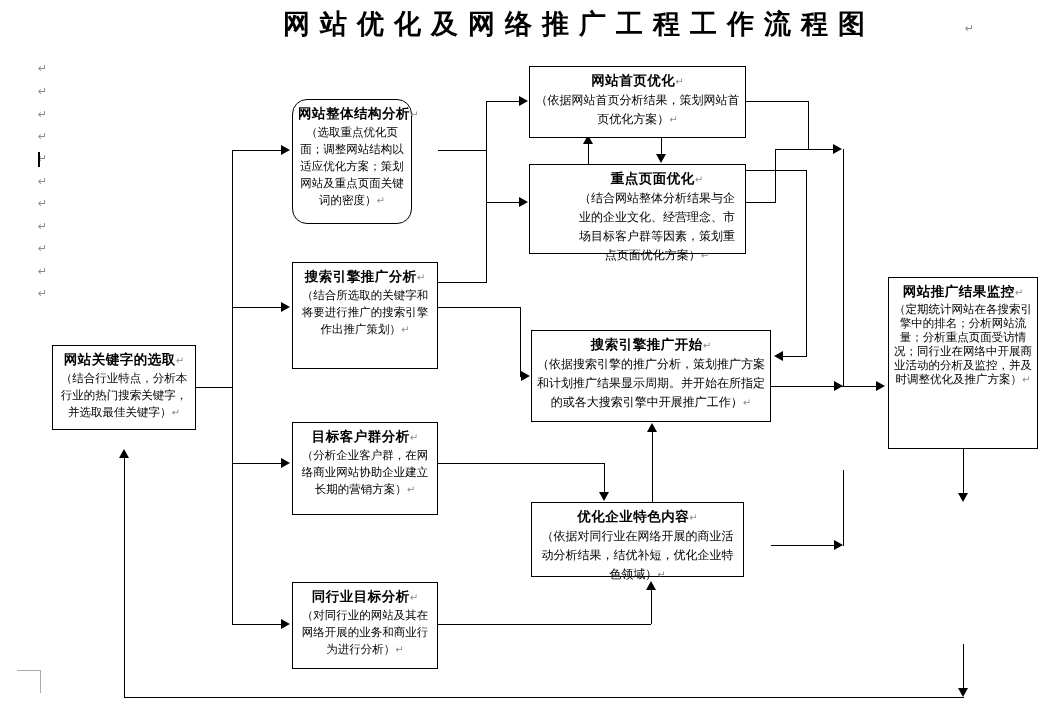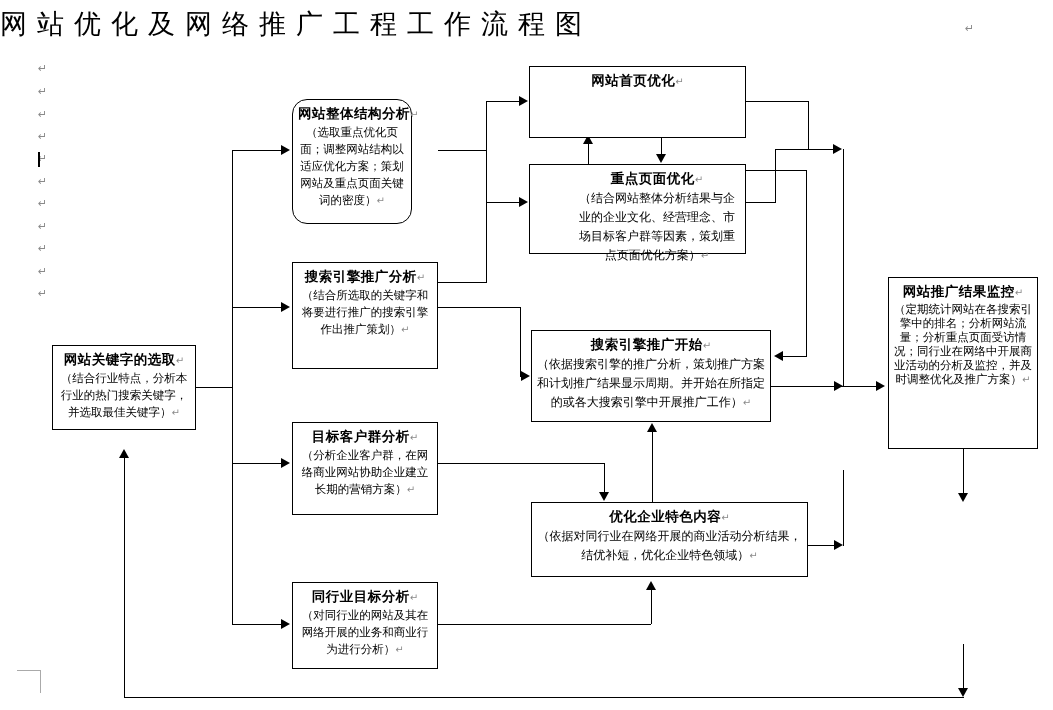--- a/index.html
+++ b/index.html
@@ -18,24 +18,24 @@
     background: #ffffff;
     overflow: hidden;
   }
 
   
   #doc-title {
     position: absolute;
     left: 0;
     top: 6px;
     width: 875px;
-    text-align: left;
+    text-align: right;
     font-family: "DejaVu Serif", "Liberation Serif", serif;
     font-size: 27px;
-    font-weight: normal;
+    font-weight: bold;
     letter-spacing: 10px;
     color: #000000;
     white-space: nowrap;
   }
   #title-pilcrow {
     position: absolute;
     left: 965px;
     top: 22px;
     font-size: 11px;
     color: #8a8a8a;
@@ -119,21 +119,21 @@
 
   
   #n-keyword      { left: 52px;  top: 345px; width: 144px; height: 85px; }
   #n-structure    { left: 292px; top: 99px;  width: 120px; height: 125px; border-radius: 15px; }
   #n-homepage     { left: 529px; top: 66px;  width: 217px; height: 72px; }
   #n-keypage      { left: 529px; top: 164px; width: 217px; height: 90px; padding-left: 44px; }
   #n-seoanalysis  { left: 292px; top: 262px; width: 146px; height: 107px; }
   #n-seostart     { left: 531px; top: 330px; width: 240px; height: 92px; }
   #n-customer     { left: 292px; top: 422px; width: 146px; height: 93px; }
   #n-industry     { left: 292px; top: 582px; width: 146px; height: 87px; }
-  #n-content      { left: 531px; top: 502px; width: 277px; height: 75px; }
+  #n-content      { left: 531px; top: 502px; width: 213px; height: 75px; }
   #n-monitor      { left: 888px; top: 277px; width: 150px; height: 172px; }
   #n-followup     { left: 888px; top: 503px; width: 150px; height: 141px; }
 
   #n-keyword .body,
   #n-structure .body,
   #n-seoanalysis .body,
   #n-customer .body,
   #n-industry .body,
   #n-monitor .body,
   #n-followup .body { font-size: 11.5px; line-height: 17px; }
@@ -275,20 +275,21 @@
     <div class="body"><span>（结合行业特点，分析本行业的热门搜索关键字，并选取最佳关键字）</span><span class="pm">↵</span></div>
   </div>
 
   <div class="node" id="n-structure">
     <div class="ttl"><span>网站整体结构分析</span><span class="pm">↵</span></div>
     <div class="body"><span>（选取重点优化页面；调整网站结构以适应优化方案；策划网站及重点页面关键词的密度）</span><span class="pm">↵</span></div>
   </div>
 
   <div class="node" id="n-homepage">
     <div class="ttl"><span>网站首页优化</span><span class="pm">↵</span></div>
+    <div class="body"><span>（依据网站首页分析结果，策划网站首页优化方案）</span><span class="pm">↵</span></div>
   </div>
 
   <div class="node" id="n-keypage">
     <div class="ttl"><span>重点页面优化</span><span class="pm">↵</span></div>
     <div class="body"><span>（结合网站整体分析结果与企业的企业文化、经营理念、市场目标客户群等因素，策划重点页面优化方案）</span><span class="pm">↵</span></div>
   </div>
 
   <div class="node" id="n-seoanalysis">
     <div class="ttl"><span>搜索引擎推广分析</span><span class="pm">↵</span></div>
     <div class="body"><span>（结合所选取的关键字和将要进行推广的搜索引擎作出推广策划）</span><span class="pm">↵</span></div>

